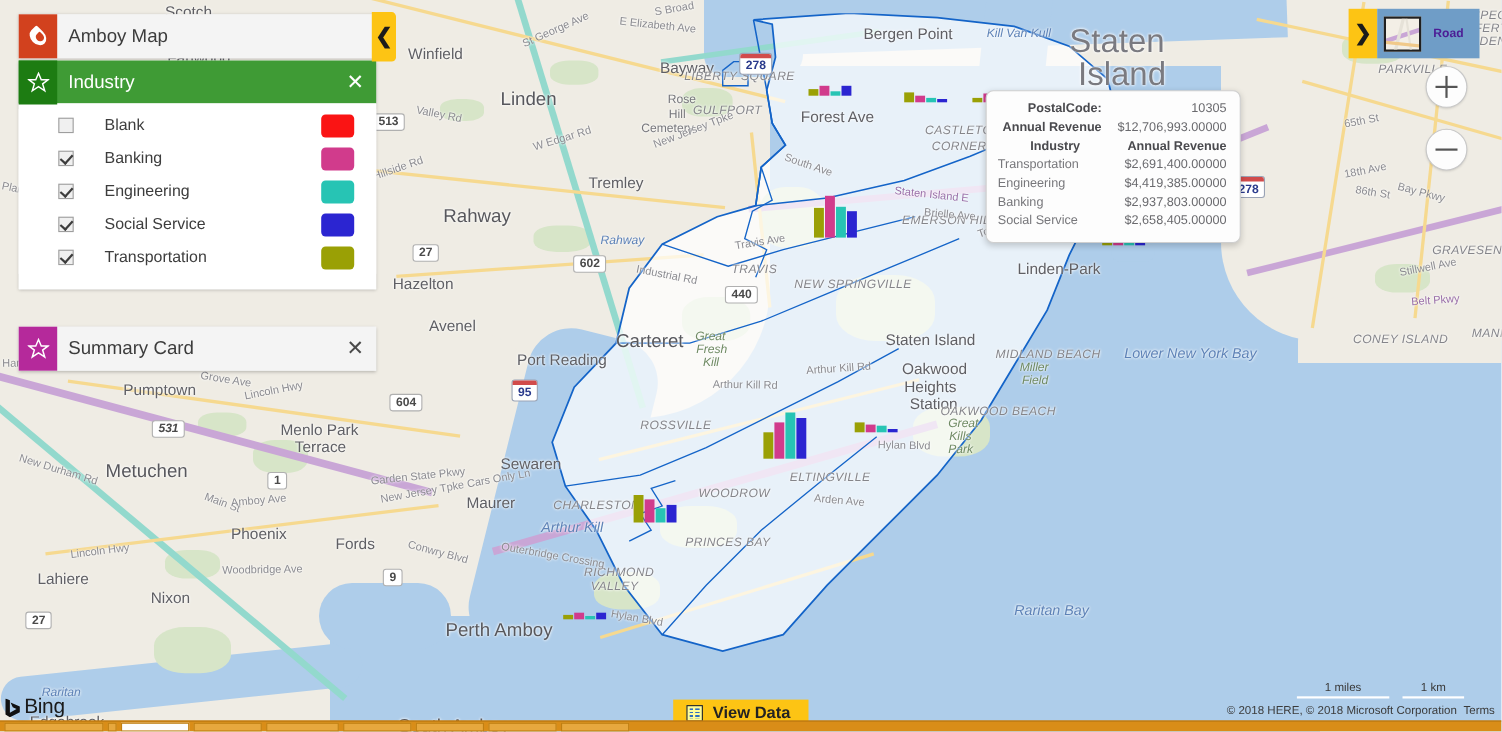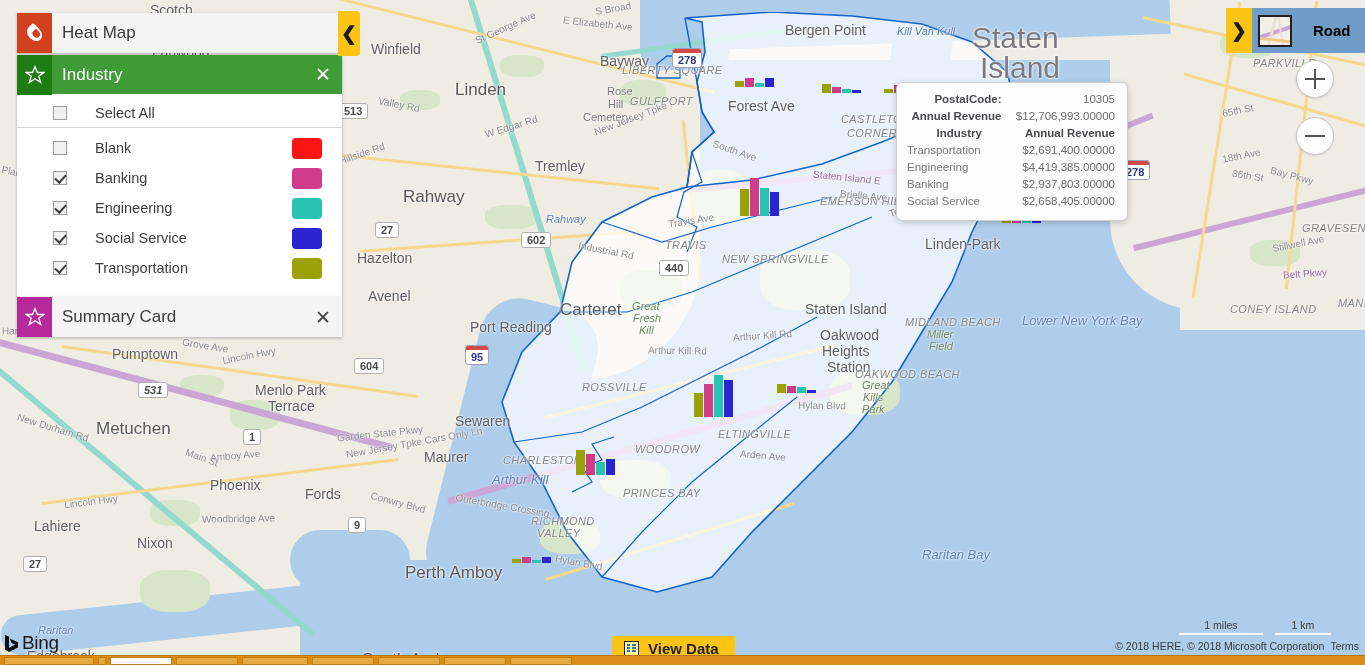--- a/index.html
+++ b/index.html
@@ -261,22 +261,22 @@
     border: 2px solid #202020;
     background: #f3efe6;
     position: relative; overflow: hidden;
     flex: 0 0 34px;
   }
   #maptype .thumb .t1 { position:absolute; left:-4px; top:12px; width:46px; height:4px; background:#c9a6d6; transform: rotate(-18deg); }
   #maptype .thumb .t2 { position:absolute; left:10px; top:-6px; width:3px; height:46px; background:#e6e2d8; transform: rotate(14deg); }
   #maptype .thumb .t3 { position:absolute; left:20px; top:-6px; width:2px; height:46px; background:#e6e2d8; transform: rotate(-8deg); }
   #maptype .thumb .t4 { position:absolute; left:-4px; top:22px; width:46px; height:3px; background:#f0c98a; transform: rotate(6deg); }
   #maptype .mt-label {
-    color: #000000; font-size: 15px; font-weight: bold;
-    padding-left: 21px;
+    color: #4c1d95; font-size: 11px; font-weight: bold;
+    padding-left: 11px;
   }
 
   .zoombtn {
     position: absolute;
     width: 38px; height: 38px;
     border-radius: 50%;
     background: #fdfdfd;
     border: 1px solid #c8c8c8;
     display:flex; align-items:center; justify-content:center;
     cursor: pointer;
@@ -438,21 +438,21 @@
         <div class="mlbl town" style="left: 152px; top: 44px;">Fanwood</div>
         <div class="mlbl town" style="left: 371px; top: 41px;">Winfield</div>
         <div class="mlbl city" style="left: 455px; top: 80px;">Linden</div>
         <div class="mlbl town" style="left: 600px; top: 53px;">Bayway</div>
         <div class="mlbl small" style="left: 607px; top: 85px;">Rose</div>
         <div class="mlbl small" style="left: 608px; top: 98px;">Hill</div>
         <div class="mlbl small" style="left: 583px; top: 111px;">Cemetery</div>
         <div class="mlbl town" style="left: 535px; top: 158px;">Tremley</div>
         <div class="mlbl city" style="left: 403px; top: 187px;">Rahway</div>
         <div class="mlbl town" style="left: 357px; top: 250px;">Hazelton</div>
-        <div class="mlbl town" style="left: 368px; top: 288px;">Avenel</div>
+        <div class="mlbl town" style="left: 390px; top: 288px;">Avenel</div>
         <div class="mlbl city" style="left: 560px; top: 300px;">Carteret</div>
         <div class="mlbl town" style="left: 470px; top: 319px;">Port Reading</div>
         <div class="mlbl town" style="left: 455px; top: 413px;">Sewaren</div>
         <div class="mlbl town" style="left: 424px; top: 449px;">Maurer</div>
         <div class="mlbl city" style="left: 405px; top: 563px;">Perth Amboy</div>
         <div class="mlbl city" style="left: 362px; top: 650px;">South Amboy</div>
         <div class="mlbl city" style="left: 96px; top: 419px;">Metuchen</div>
         <div class="mlbl town" style="left: 112px; top: 346px;">Pumptown</div>
         <div class="mlbl town" style="left: 255px; top: 382px;">Menlo Park</div>
         <div class="mlbl town" style="left: 268px; top: 398px;">Terrace</div>
@@ -678,37 +678,33 @@
     <div id="copyright">
       <span>© 2018 HERE, © 2018 Microsoft Corporation</span><a class="terms">Terms</a>
     </div>
   </div>
 
   <div class="panel" id="panel-heatmap">
     <div class="panel-head">
       <div class="ico">
           <div class="flame"></div>
         </div>
-      <div class="ttl">Heat Map</div>
+      <div class="ttl">Amboy Map</div>
     </div>
   </div>
 
   <div class="panel" id="panel-industry">
     <div class="panel-head">
       <div class="ico">
         <svg class="star" viewBox="0 0 24 24">
             <polygon points="12,2 15,9 22.5,9 16.5,13.5 18.8,21 12,16.5 5.2,21 7.5,13.5 1.5,9 9,9" fill="none" stroke="#ffffff" stroke-width="1.6"></polygon>
           </svg>
       </div>
       <div class="ttl">Industry</div>
       <div class="closex">✕</div>
-    </div>
-    <div class="selectall-row">
-      <span class="cbx" id="cb-selectall"></span>
-      <span class="row-label">Select All</span>
     </div>
     <div class="list-rows" id="industry-list">
         <div class="list-row">
           <span class="cbx"></span>
           <span class="row-label">Blank</span>
           <span class="swatch" style="background: rgb(250, 20, 20);"></span>
         </div>
         <div class="list-row">
           <span class="cbx checked"></span>
           <span class="row-label">Banking</span>

